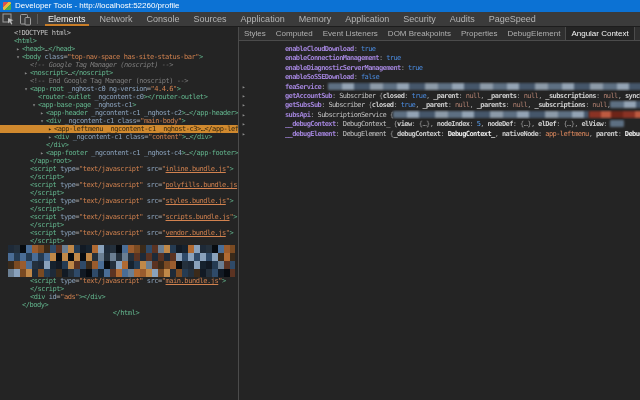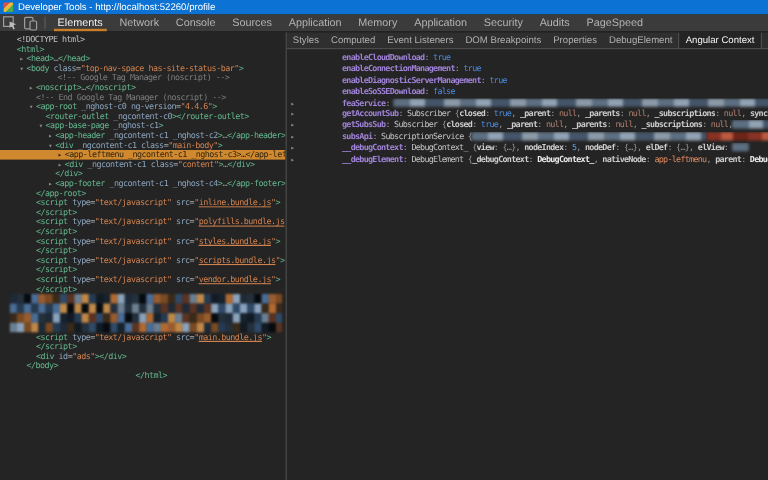--- a/index.html
+++ b/index.html
@@ -115,21 +115,21 @@
       </div>
   </div>
 
   <div class="main">
     <div class="left">
       <div class="tree">
           <div class="trow" style="padding-left: 6px;"><span class="arrow"> </span><span class="c-d">&lt;!DOCTYPE html&gt;</span></div>
           <div class="trow" style="padding-left: 6px;"><span class="arrow"> </span><span class="c-t">&lt;html&gt;</span></div>
           <div class="trow" style="padding-left: 14px;"><span class="arrow">▸</span><span class="c-t">&lt;head&gt;</span><span class="c-e">…</span><span class="c-t">&lt;/head&gt;</span></div>
           <div class="trow" style="padding-left: 14px;"><span class="arrow">▾</span><span class="c-t">&lt;body </span><span class="c-a">class</span><span class="c-p">=</span><span class="c-v">"top-nav-space has-site-status-bar"</span><span class="c-t">&gt;</span></div>
-          <div class="trow" style="padding-left: 40px;"><span class="arrow"> </span><span class="c-c">&lt;!-- Google Tag Manager (noscript) --&gt;</span></div>
+          <div class="trow" style="padding-left: 22px; font-style: italic;"><span class="arrow"> </span><span class="c-c">&lt;!-- Google Tag Manager (noscript) --&gt;</span></div>
           <div class="trow" style="padding-left: 22px;"><span class="arrow">▸</span><span class="c-t">&lt;noscript&gt;</span><span class="c-e">…</span><span class="c-t">&lt;/noscript&gt;</span></div>
           <div class="trow" style="padding-left: 22px;"><span class="arrow"> </span><span class="c-c">&lt;!-- End Google Tag Manager (noscript) --&gt;</span></div>
           <div class="trow" style="padding-left: 22px;"><span class="arrow">▾</span><span class="c-t">&lt;app-root </span><span class="c-a">_nghost-c0</span><span class="c-p"> </span><span class="c-a">ng-version</span><span class="c-p">=</span><span class="c-v">"4.4.6"</span><span class="c-t">&gt;</span></div>
           <div class="trow" style="padding-left: 30px;"><span class="arrow"> </span><span class="c-t">&lt;router-outlet </span><span class="c-a">_ngcontent-c0</span><span class="c-t">&gt;&lt;/router-outlet&gt;</span></div>
           <div class="trow" style="padding-left: 30px;"><span class="arrow">▾</span><span class="c-t">&lt;app-base-page </span><span class="c-a">_nghost-c1</span><span class="c-t">&gt;</span></div>
           <div class="trow" style="padding-left: 38px;"><span class="arrow">▸</span><span class="c-t">&lt;app-header </span><span class="c-a">_ngcontent-c1</span><span class="c-p"> </span><span class="c-a">_nghost-c2</span><span class="c-t">&gt;</span><span class="c-e">…</span><span class="c-t">&lt;/app-header&gt;</span></div>
           <div class="trow" style="padding-left: 38px;"><span class="arrow">▾</span><span class="c-t">&lt;div </span><span class="c-a">_ngcontent-c1</span><span class="c-p"> </span><span class="c-a">class</span><span class="c-p">=</span><span class="c-v">"main-body"</span><span class="c-t">&gt;</span></div>
           <div class="trow hl" style="padding-left: 46px;"><span class="arrow">▸</span><span class="c-t">&lt;app-leftmenu </span><span class="c-a">_ngcontent-c1</span><span class="c-p"> </span><span class="c-a">_nghost-c3</span><span class="c-t">&gt;</span><span class="c-e">…</span><span class="c-t">&lt;/app-leftmenu&gt;</span></div>
           <div class="trow" style="padding-left: 46px;"><span class="arrow">▸</span><span class="c-t">&lt;div </span><span class="c-a">_ngcontent-c1</span><span class="c-p"> </span><span class="c-a">class</span><span class="c-p">=</span><span class="c-v">"content"</span><span class="c-t">&gt;</span><span class="c-e">…</span><span class="c-t">&lt;/div&gt;</span></div>
           <div class="trow" style="padding-left: 38px;"><span class="arrow"> </span><span class="c-t">&lt;/div&gt;</span></div>

